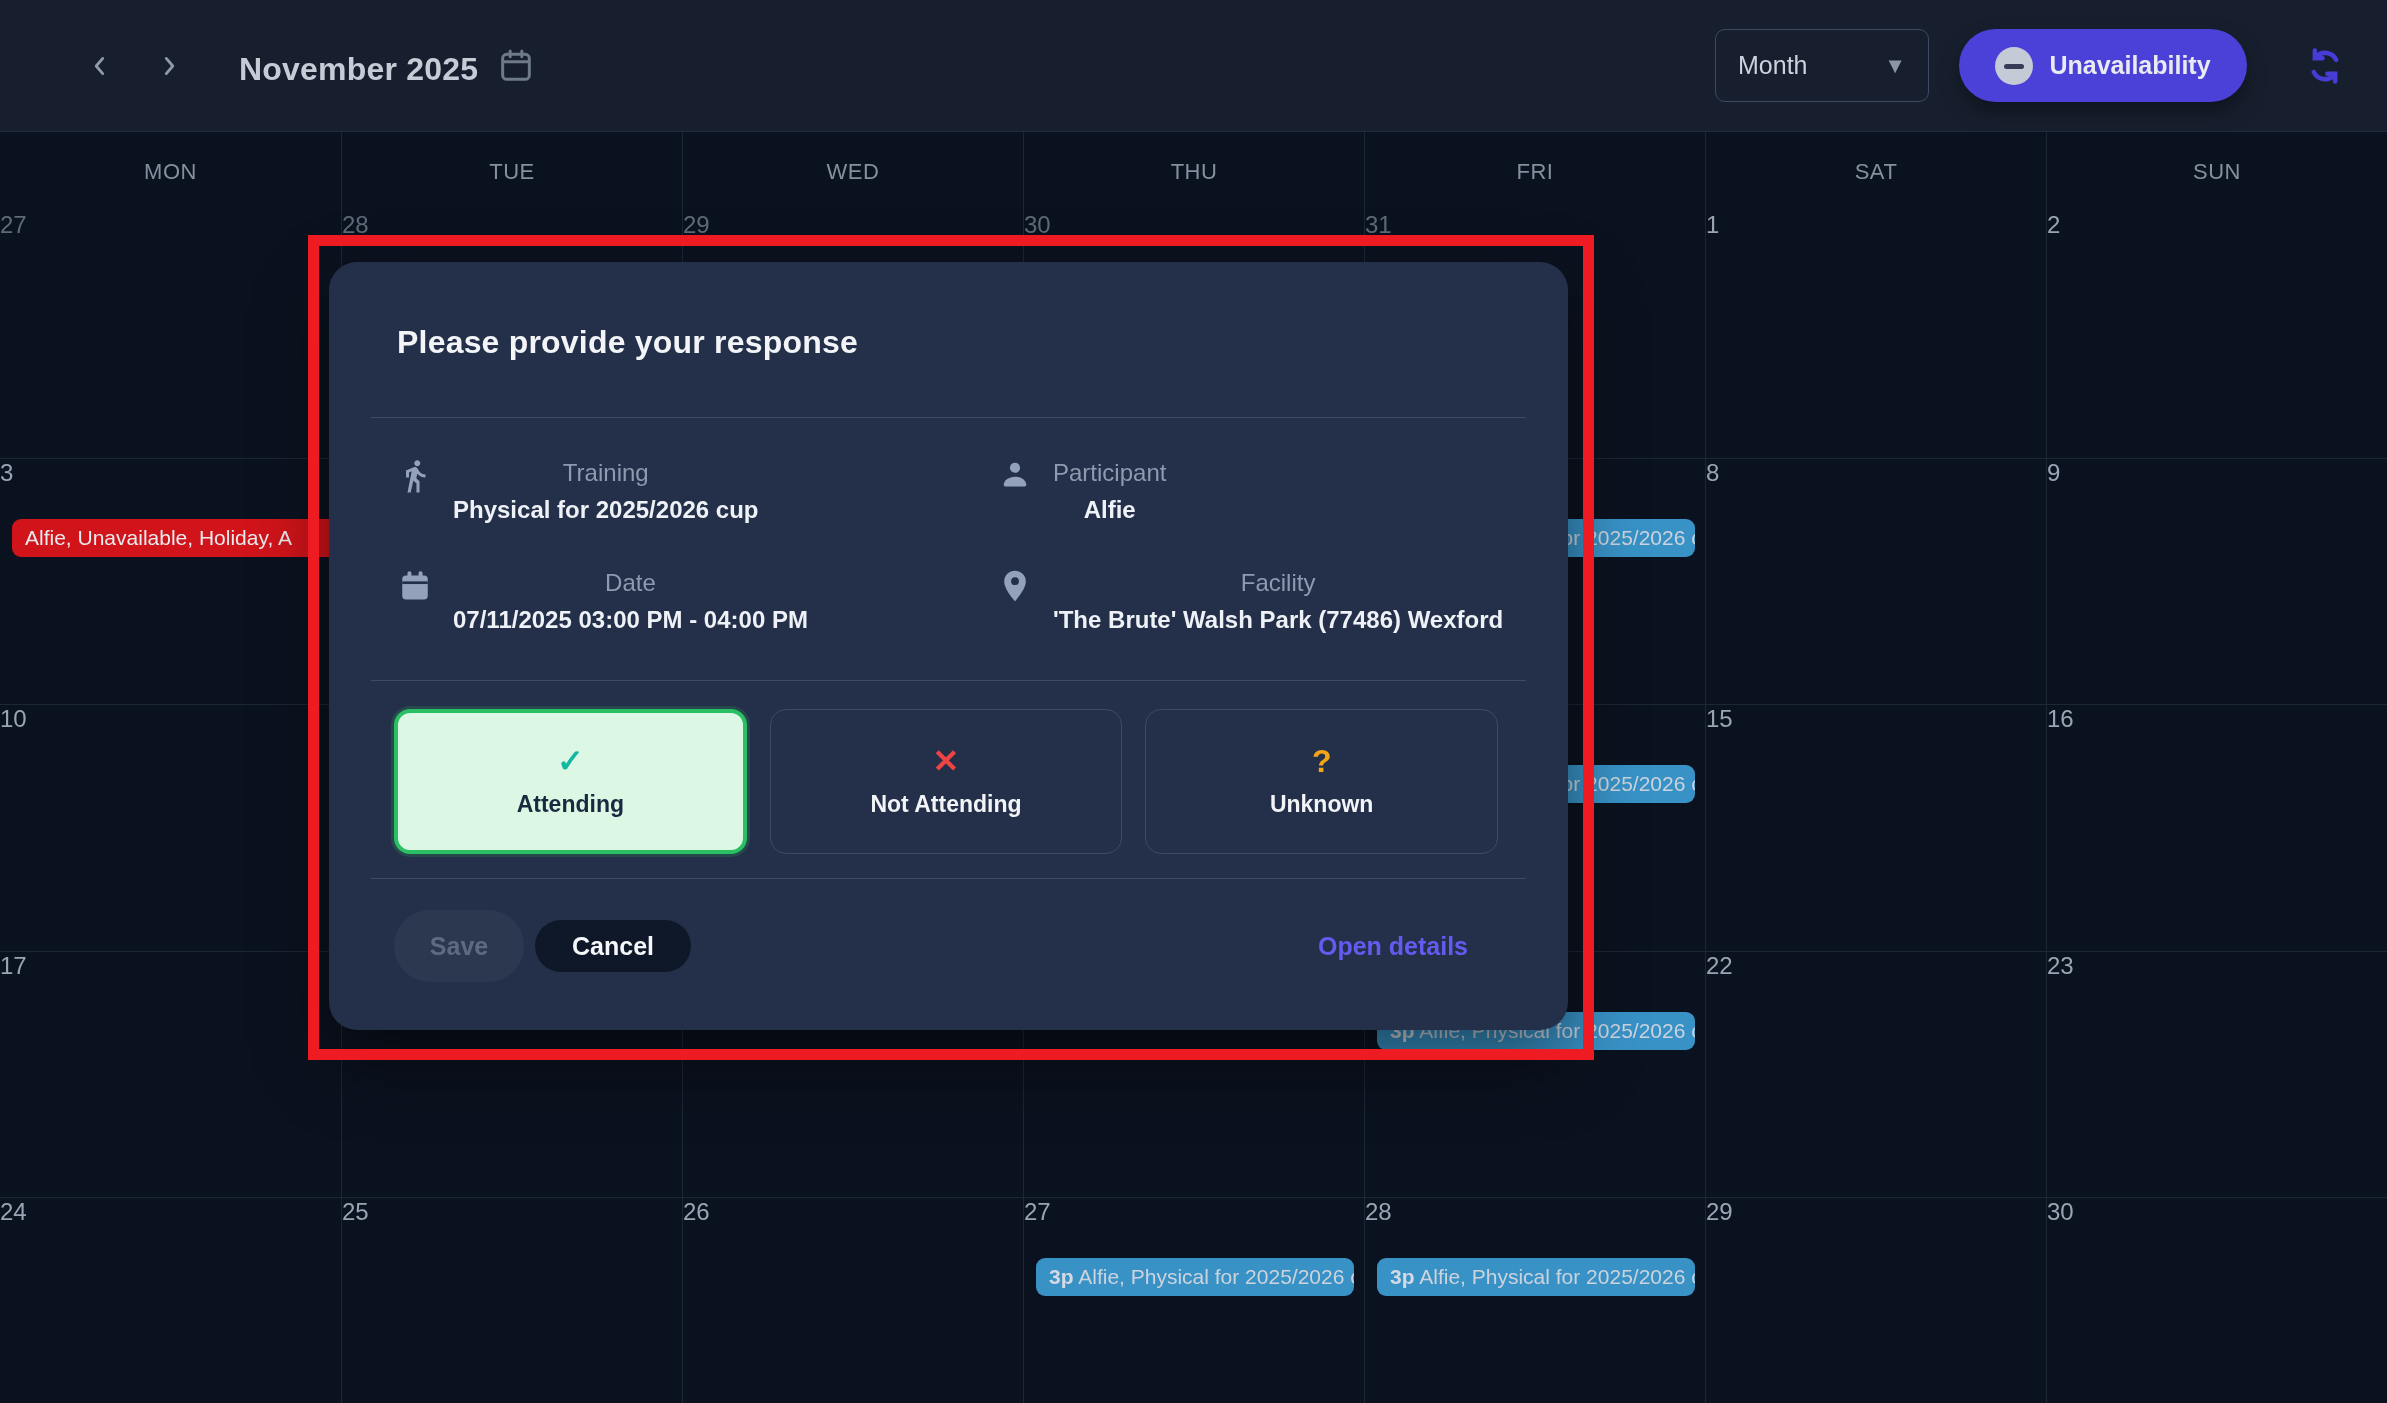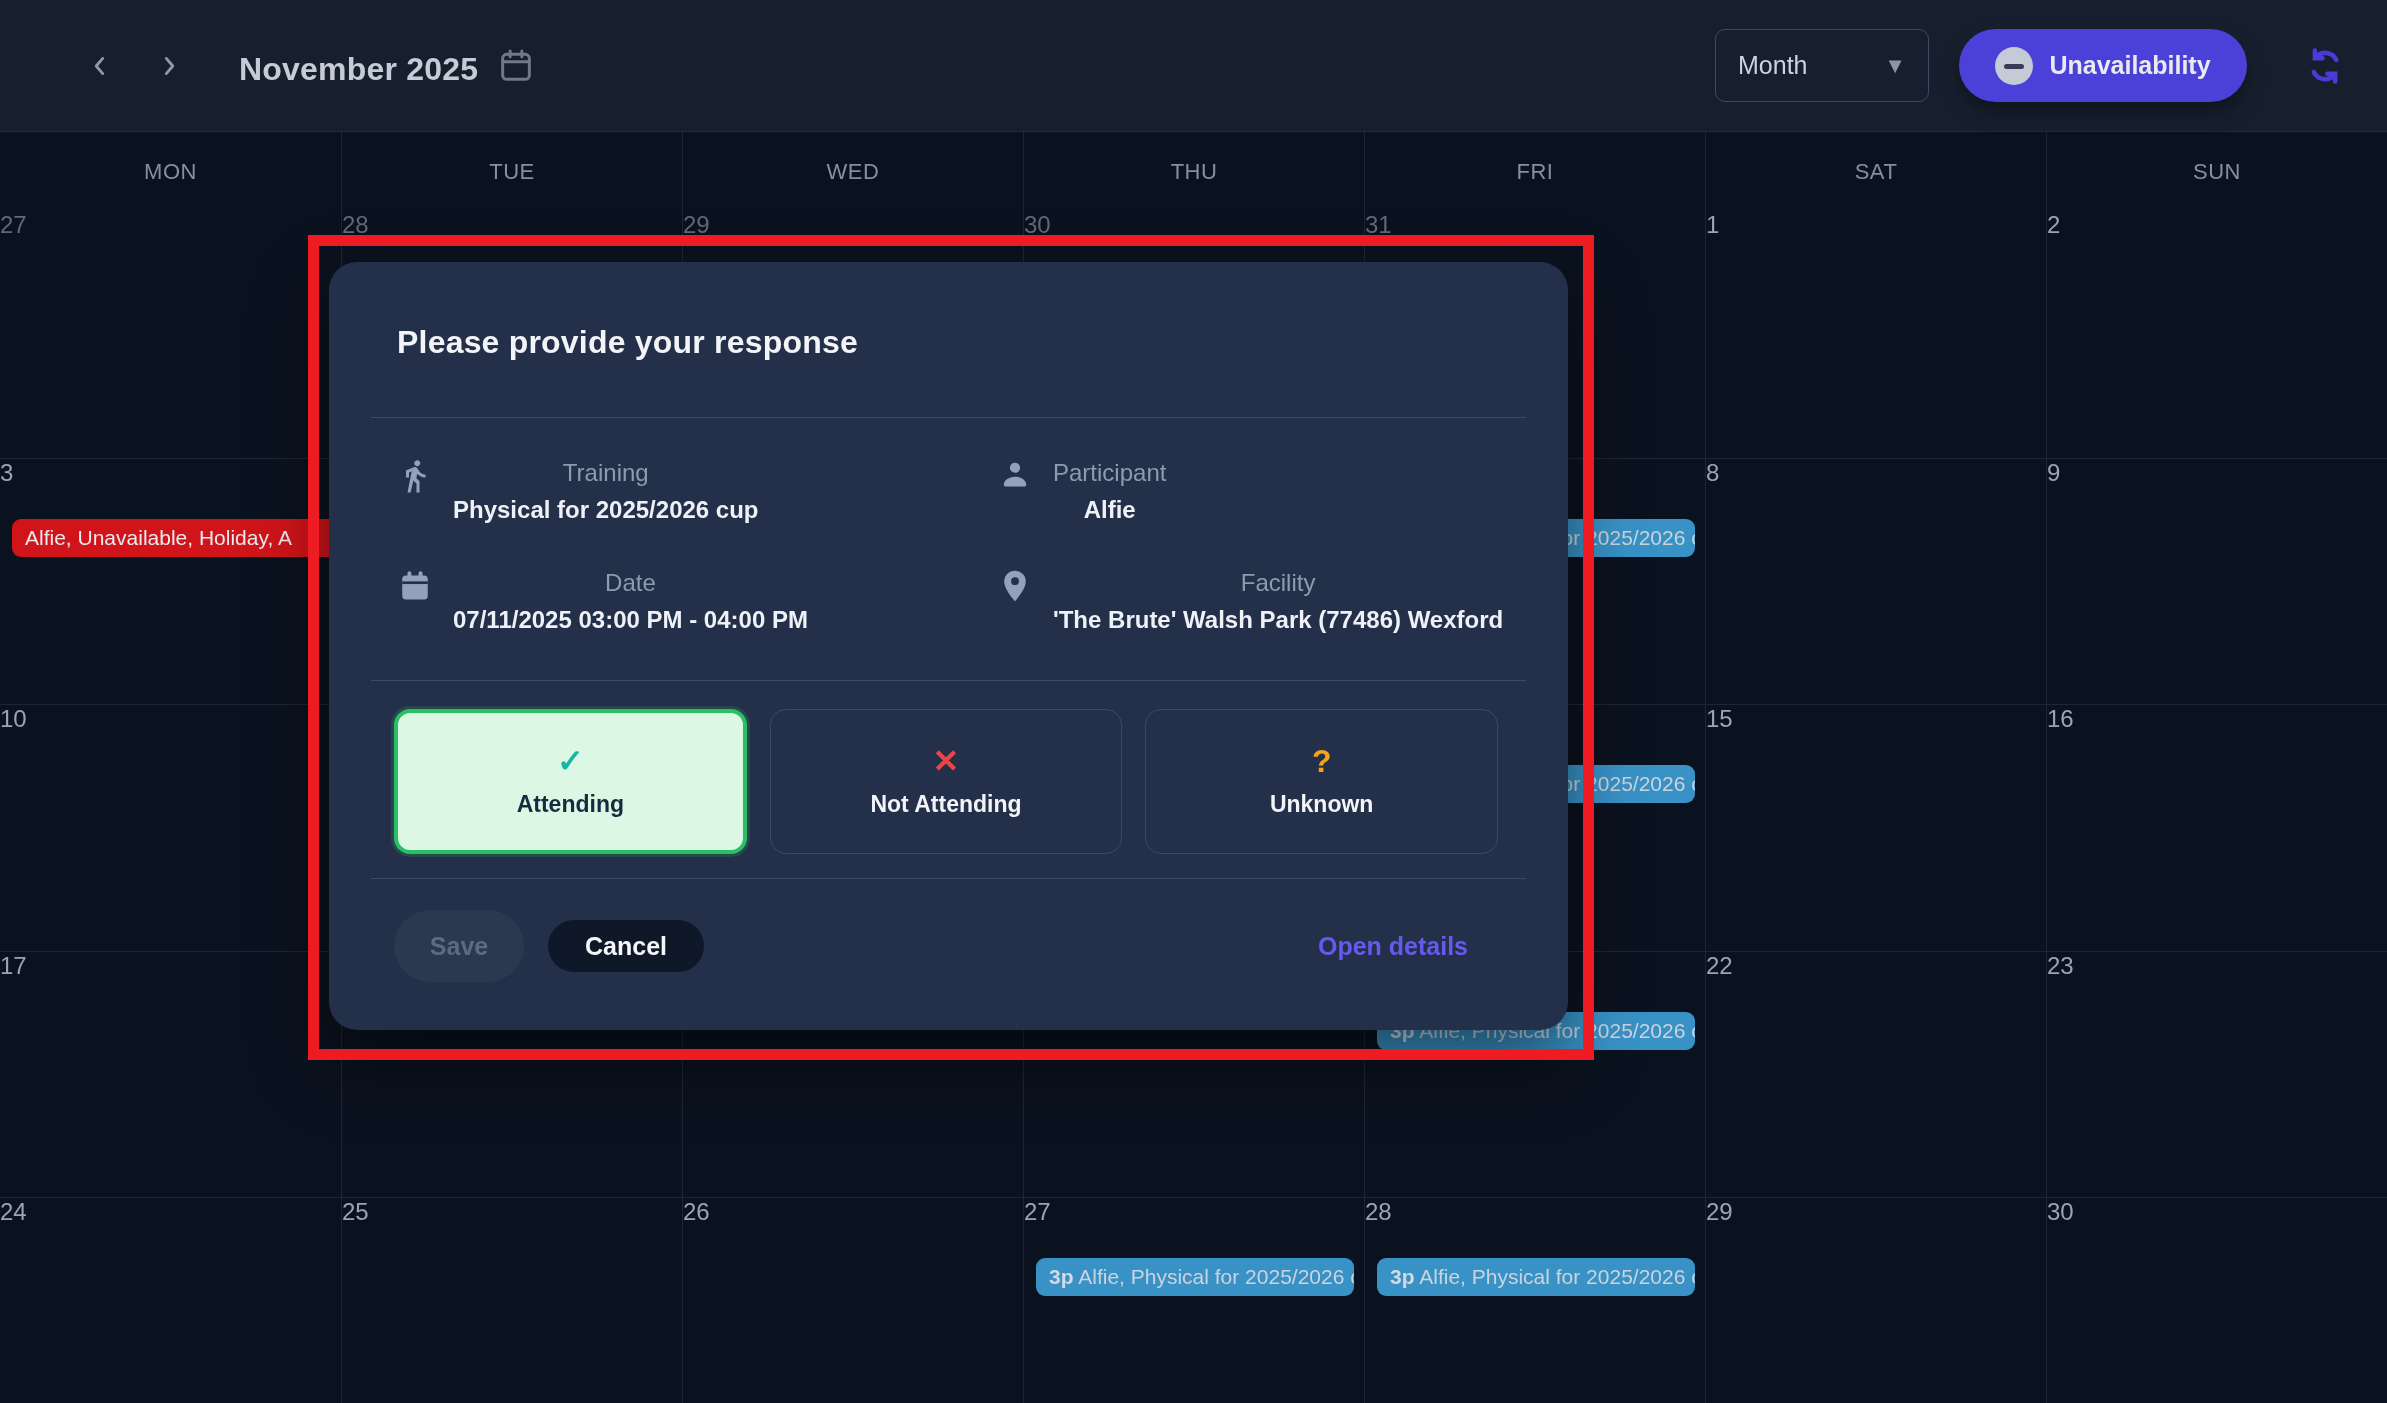--- a/index.html
+++ b/index.html
@@ -63,21 +63,21 @@
   .f-label{font-size:24px;color:var(--lbl);line-height:30px;}
   .f-value{font-size:24px;font-weight:700;color:var(--val);line-height:33px;margin-top:5px;max-width:470px;}
   .m-resp{position:absolute;left:65px;right:70px;top:447px;height:145px;display:grid;grid-template-columns:repeat(3,1fr);gap:23px;}
   .resp-btn{border:1px solid var(--modal-border);border-radius:16px;background:transparent;cursor:pointer;
     display:flex;flex-direction:column;align-items:center;justify-content:center;gap:14px;}
   .resp-glyph{font-size:32px;font-weight:700;line-height:1;}
   .g-check{color:#14b8a0;} .g-cross{color:#ef4444;} .g-q{color:#f2a516;}
   .resp-label{font-size:23px;font-weight:700;color:#f2f4f8;}
   .resp-btn.selected{background:#dcf8e5;border:4px solid #2abf62;box-shadow:0 0 0 3px rgba(42,191,98,.18);}
   .resp-btn.selected .resp-label{color:#182a40;}
-  .m-footer{position:absolute;left:65px;right:100px;top:648px;height:72px;display:flex;align-items:center;gap:24px;}
+  .m-footer{position:absolute;left:65px;right:100px;top:648px;height:72px;display:flex;align-items:center;gap:11px;}
   .save-btn{width:130px;height:72px;border:none;border-radius:36px;background:#2b3850;color:#5d6a80;font-size:25px;font-weight:600;cursor:default;font-family:inherit;}
   .cancel-btn{width:156px;height:52px;border:none;border-radius:36px;background:#0e1828;color:#f5f7fa;font-size:25px;font-weight:600;cursor:pointer;font-family:inherit;}
   .open-details{margin-left:auto;font-size:25px;font-weight:700;color:#655af0;cursor:pointer;text-decoration:none;}
 
   
   .red-box{position:absolute;left:308px;top:235px;width:1286px;height:825px;border:11px solid #ee1b23;z-index:30;pointer-events:none;}
 
   svg{display:block;}
 </style>
 </head>

